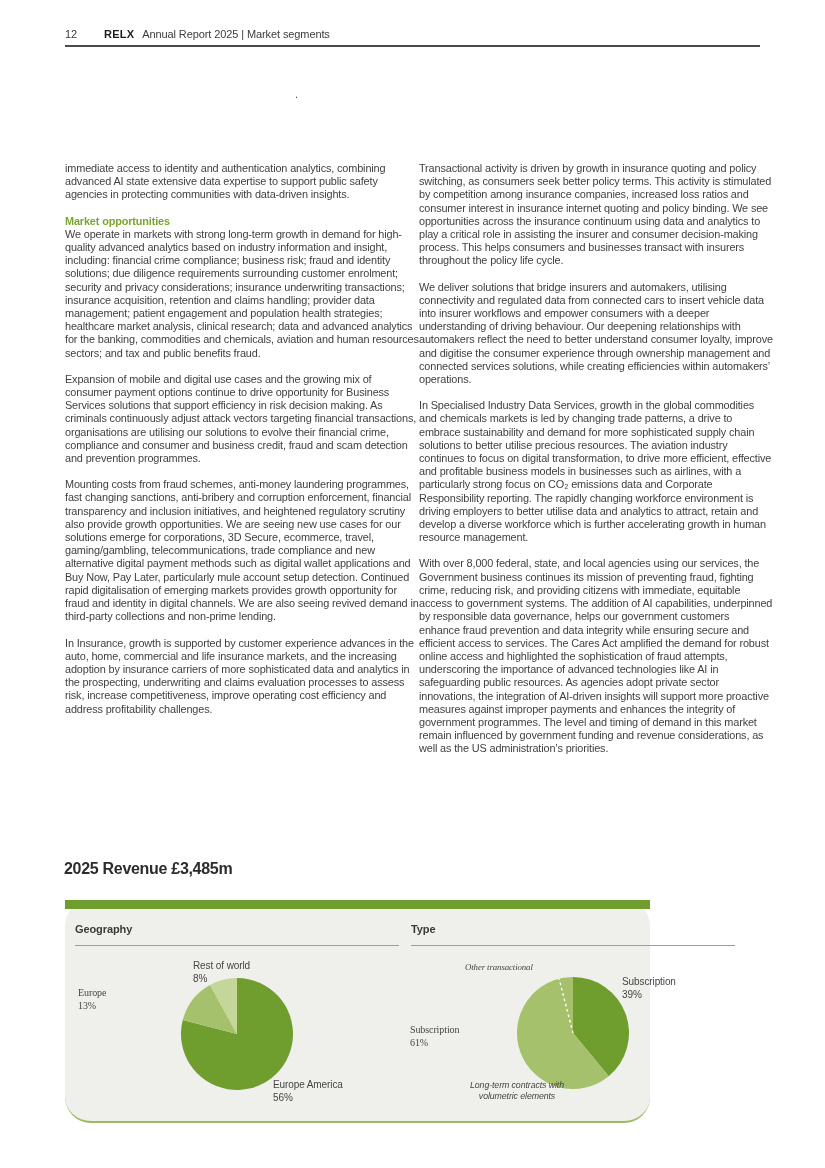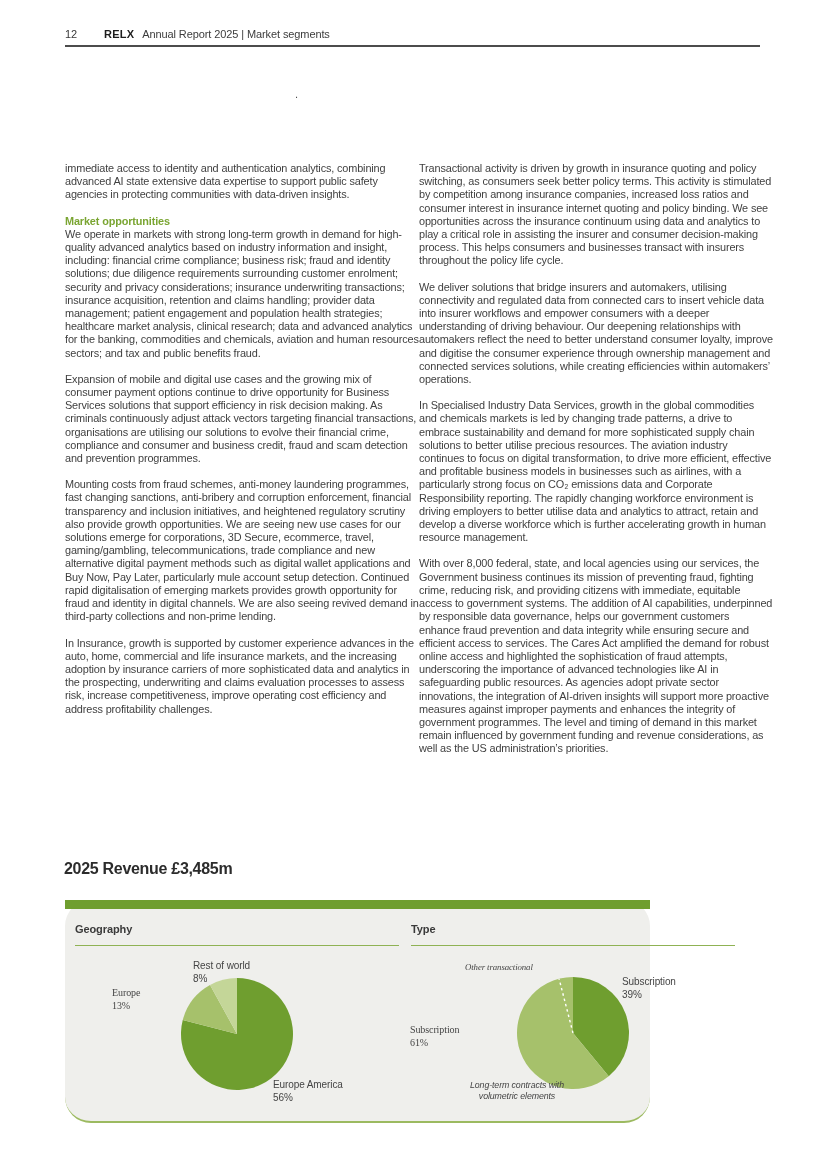--- a/index.html
+++ b/index.html
@@ -31,21 +31,21 @@
   .chart-underline{position:absolute;top:45px;width:324px;height:1px;background:#8fb254;}
   .chart-underline.geo{left:10px;}
   .chart-underline.type{left:346px;}
   .pie{position:absolute;width:120px;height:120px;}
   .pie.geo{left:112px;top:74px;}
   .pie.type{left:448px;top:73px;}
   .pielabel{position:absolute;font-size:10px;line-height:12.5px;color:#454545;letter-spacing:-0.1px;}
   .pielabel.right{text-align:left;font-family:Liberation Serif, serif;}
   .pielabel.italic{font-style:italic;font-size:8.8px;line-height:10.5px;}
   .lbl-rest{left:128px;top:60px;}
-  .lbl-europe{left:47px;top:87px;width:85px;}
+  .lbl-europe{left:13px;top:87px;width:85px;}
   .lbl-na{left:208px;top:179px;}
   .lbl-other{left:400px;top:62px;width:101px;}
   .lbl-sub{left:557px;top:76px;}
   .lbl-trans{left:345px;top:124px;width:100px;}
   .lbl-longterm{left:400px;top:180px;width:104px;text-align:center;}
 </style>
 </head>
 <body>
 
 <div class="pg-header">

